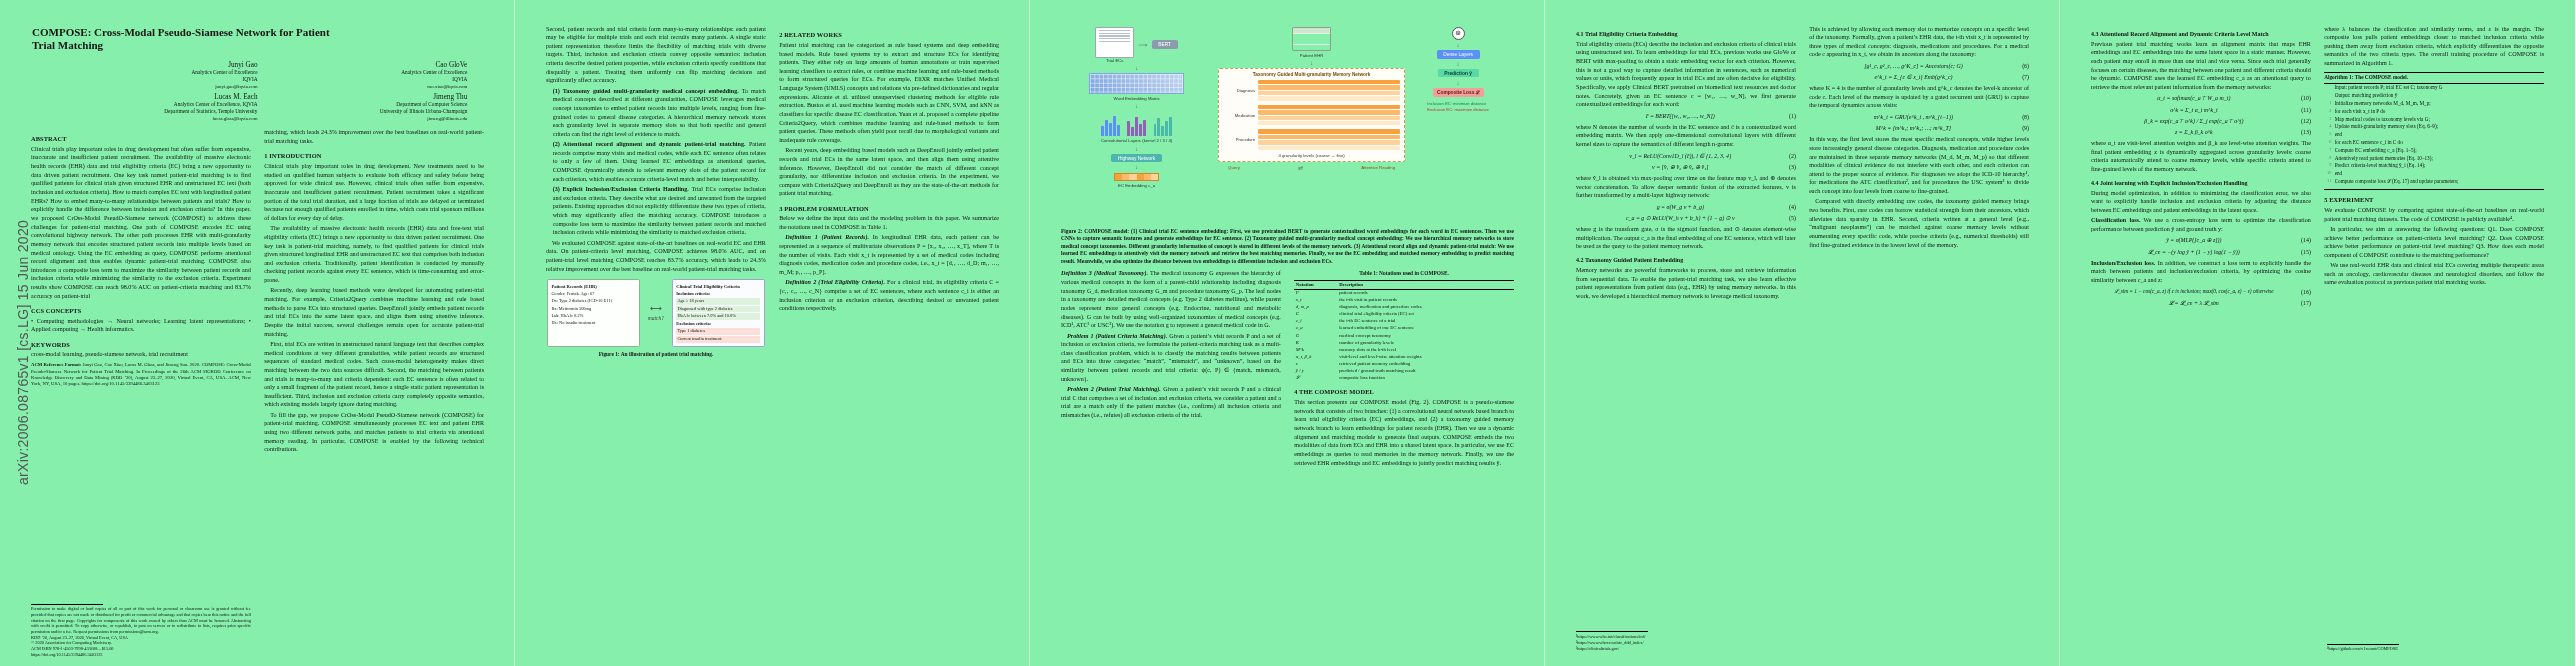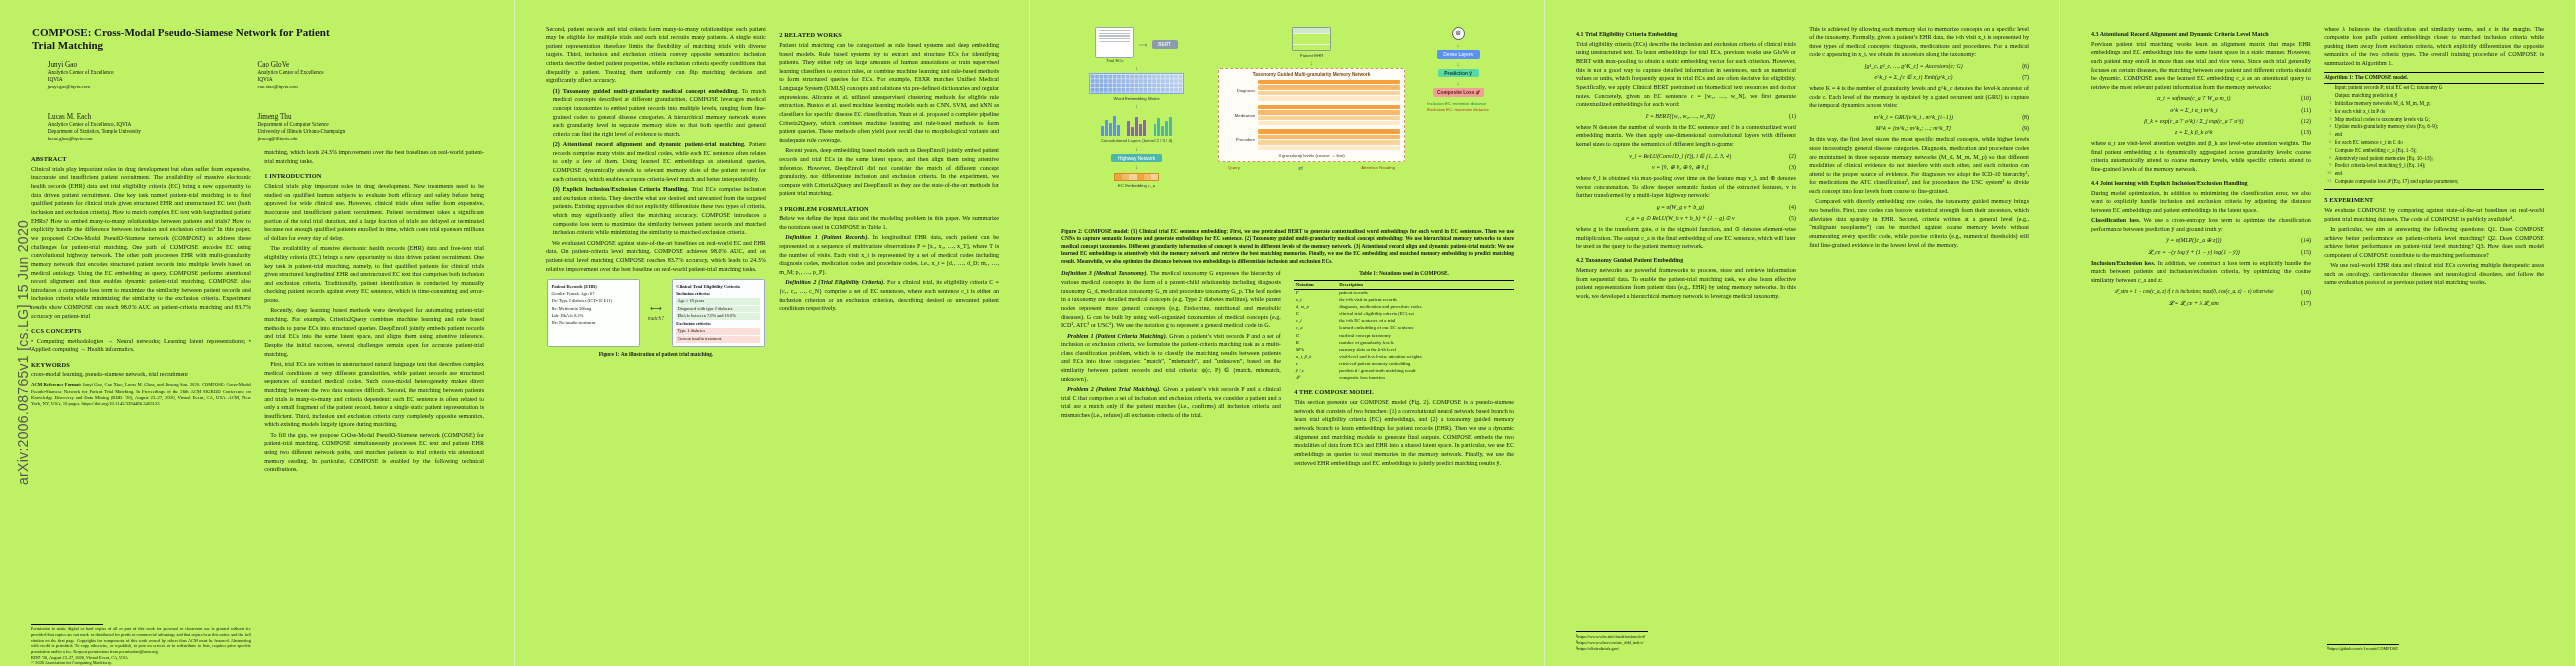--- a/index.html
+++ b/index.html
@@ -1,22 +1,22 @@
 <!DOCTYPE html>
 <html style="font-size:9px"><head>
 <meta charset="utf-8">
 <style>
   html,body{margin:0;padding:0;}
   body{width:2576px;height:667px;background:#fff;font-family:"Liberation Serif",serif;color:#141414;}
   .sheet{position:relative;width:2576px;height:667px;display:flex;overflow:hidden;background:#fff;}
-  .page{position:relative;width:515px;height:667px;box-sizing:border-box;padding:24.5px 31px 16.7px 31px;overflow:hidden;background:#bef264;}
+  .page{position:relative;width:515px;height:667px;box-sizing:border-box;padding:24.5px 31px 16.7px 31px;overflow:hidden;background:#86efac;}
   .page+.page{box-shadow:-0.6px 0 0 #efefef;}
   .arxiv{position:absolute;left:14.5px;top:485px;transform:rotate(-90deg);transform-origin:left top;font-family:"Liberation Sans",sans-serif;font-size:14px;color:#555;letter-spacing:0.3px;white-space:nowrap;z-index:5;}
   .title{font-size:11px;font-weight:700;line-height:1.25;margin:1.1px 0 7.8px 1.1px;max-width:311px;text-align:left;}
-  .authors{display:grid;grid-template-columns:1fr 1fr;row-gap:24px;margin:0 16.7px 7.8px 16.7px;text-align:left;}
+  .authors{display:grid;grid-template-columns:1fr 1fr;row-gap:4px;margin:0 16.7px 7.8px 16.7px;text-align:right;}
   .a-name{font-size:7.2px;}
   .a-affil{font-size:5.3px;line-height:1.35;}
   .a-email{font-size:4.9px;margin-top:0.6px;}
   .cols{display:flex;gap:13.3px;text-align:justify;font-size:6.1px;line-height:1.42;}
   .col{flex:1;min-width:0;overflow:hidden;}
   .flexcol{display:flex;flex-direction:column;}
   .p1cols{height:529px;}
   .fullcols{height:624px;}
   h2.sec{font-size:6.4px;font-weight:700;margin:5.6px 0 1.7px;text-align:left;letter-spacing:0.1px;}
   h3.subsec{font-size:6px;font-weight:700;margin:5px 0 1.7px;text-align:left;}

